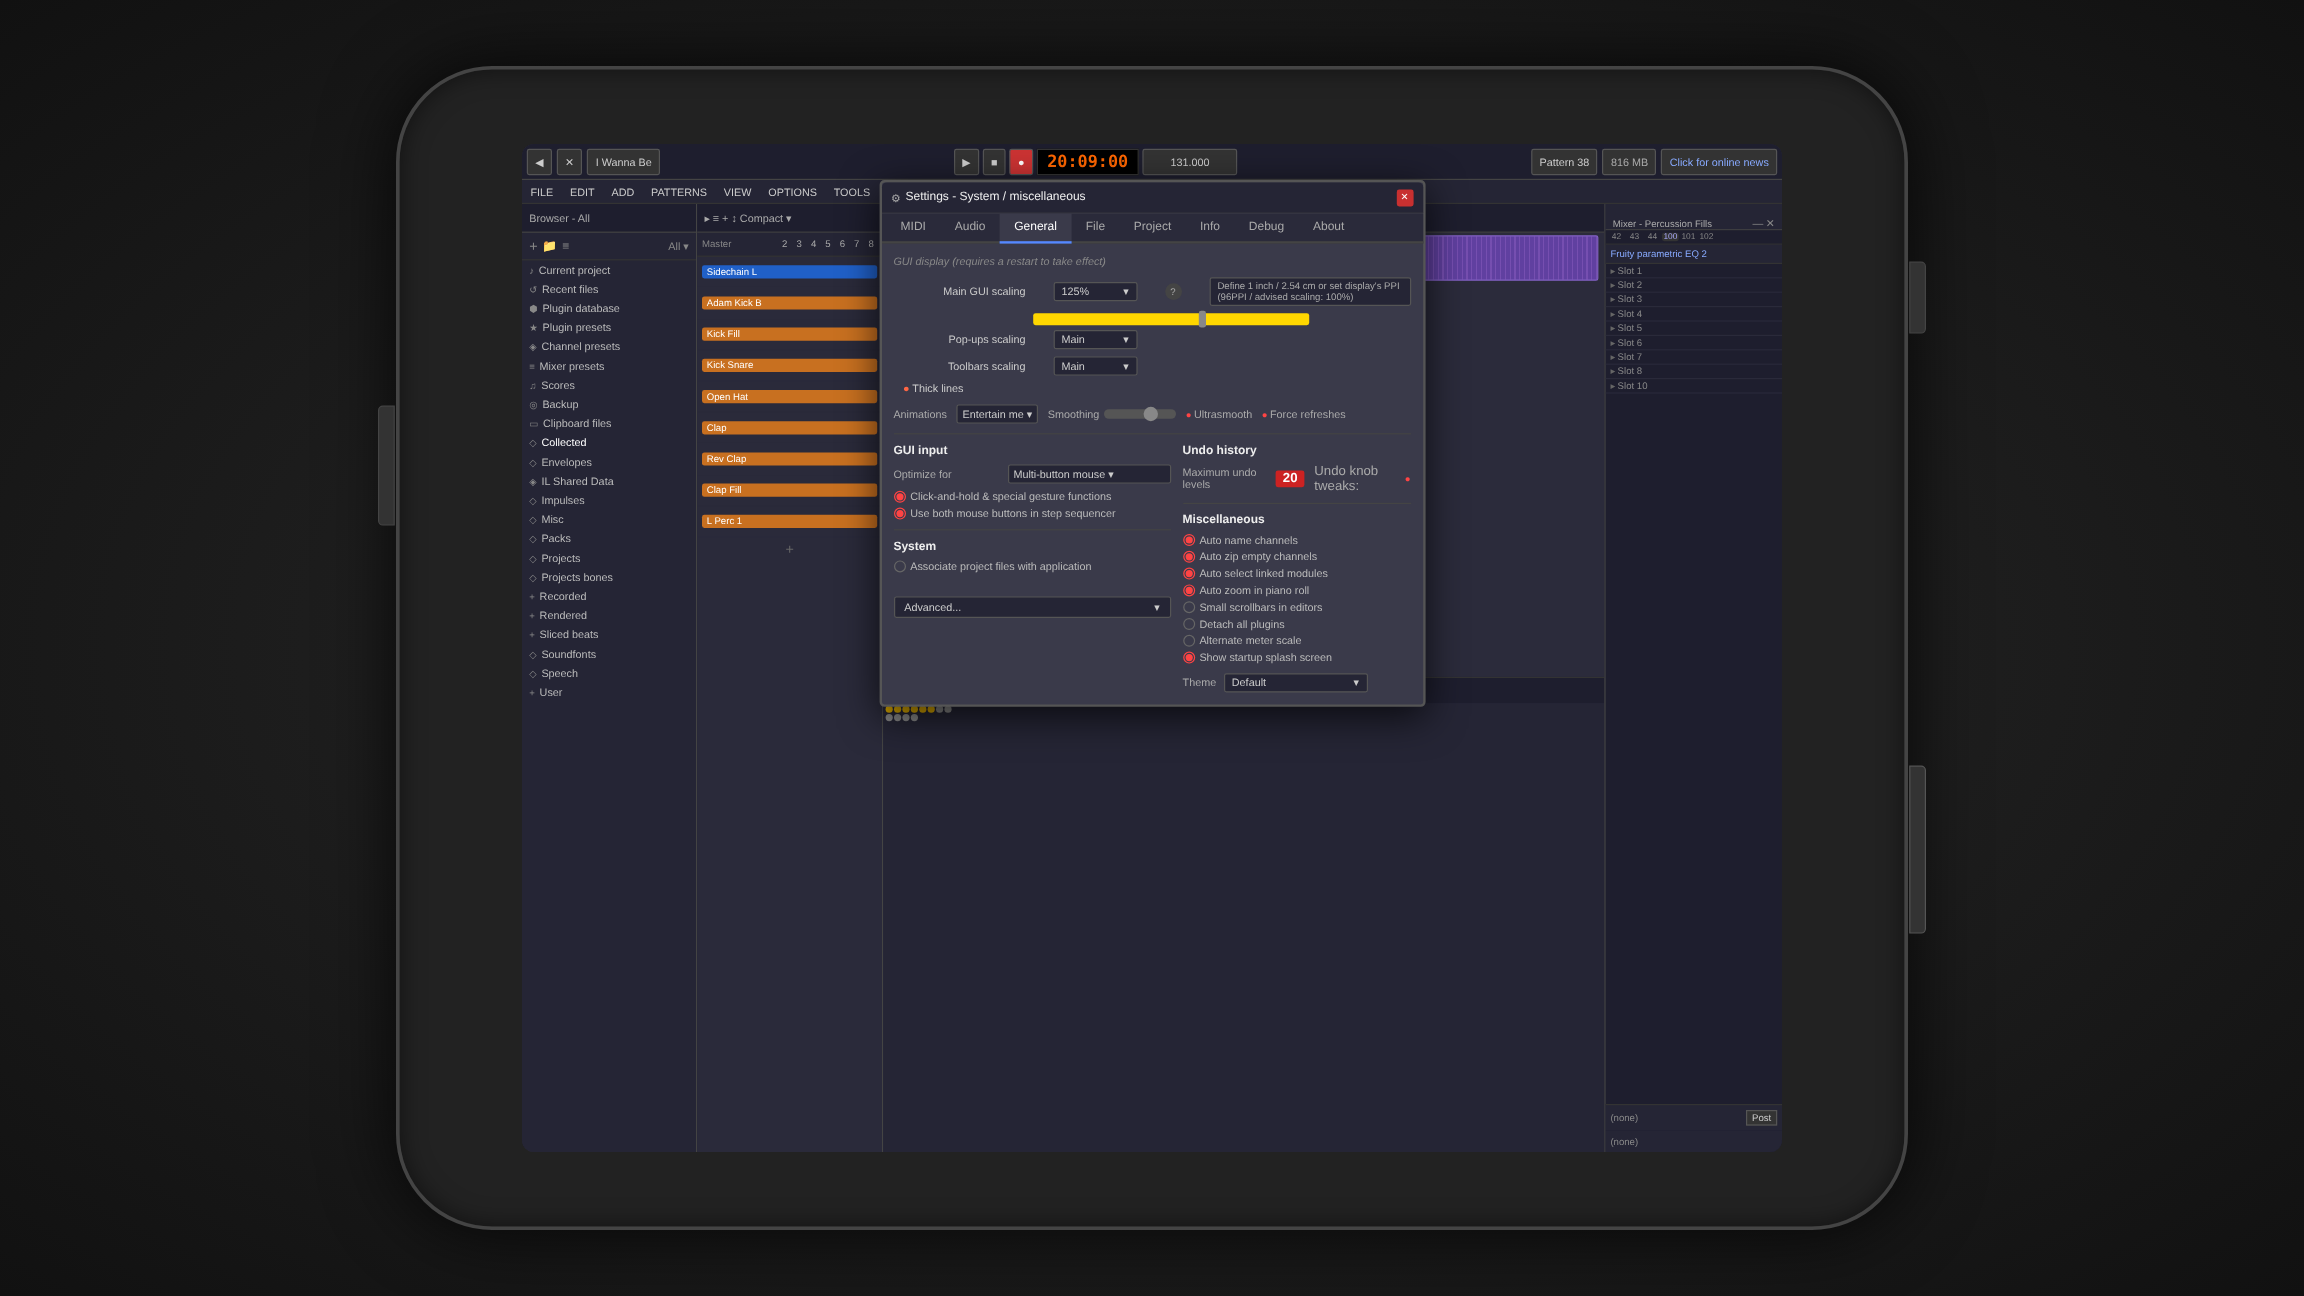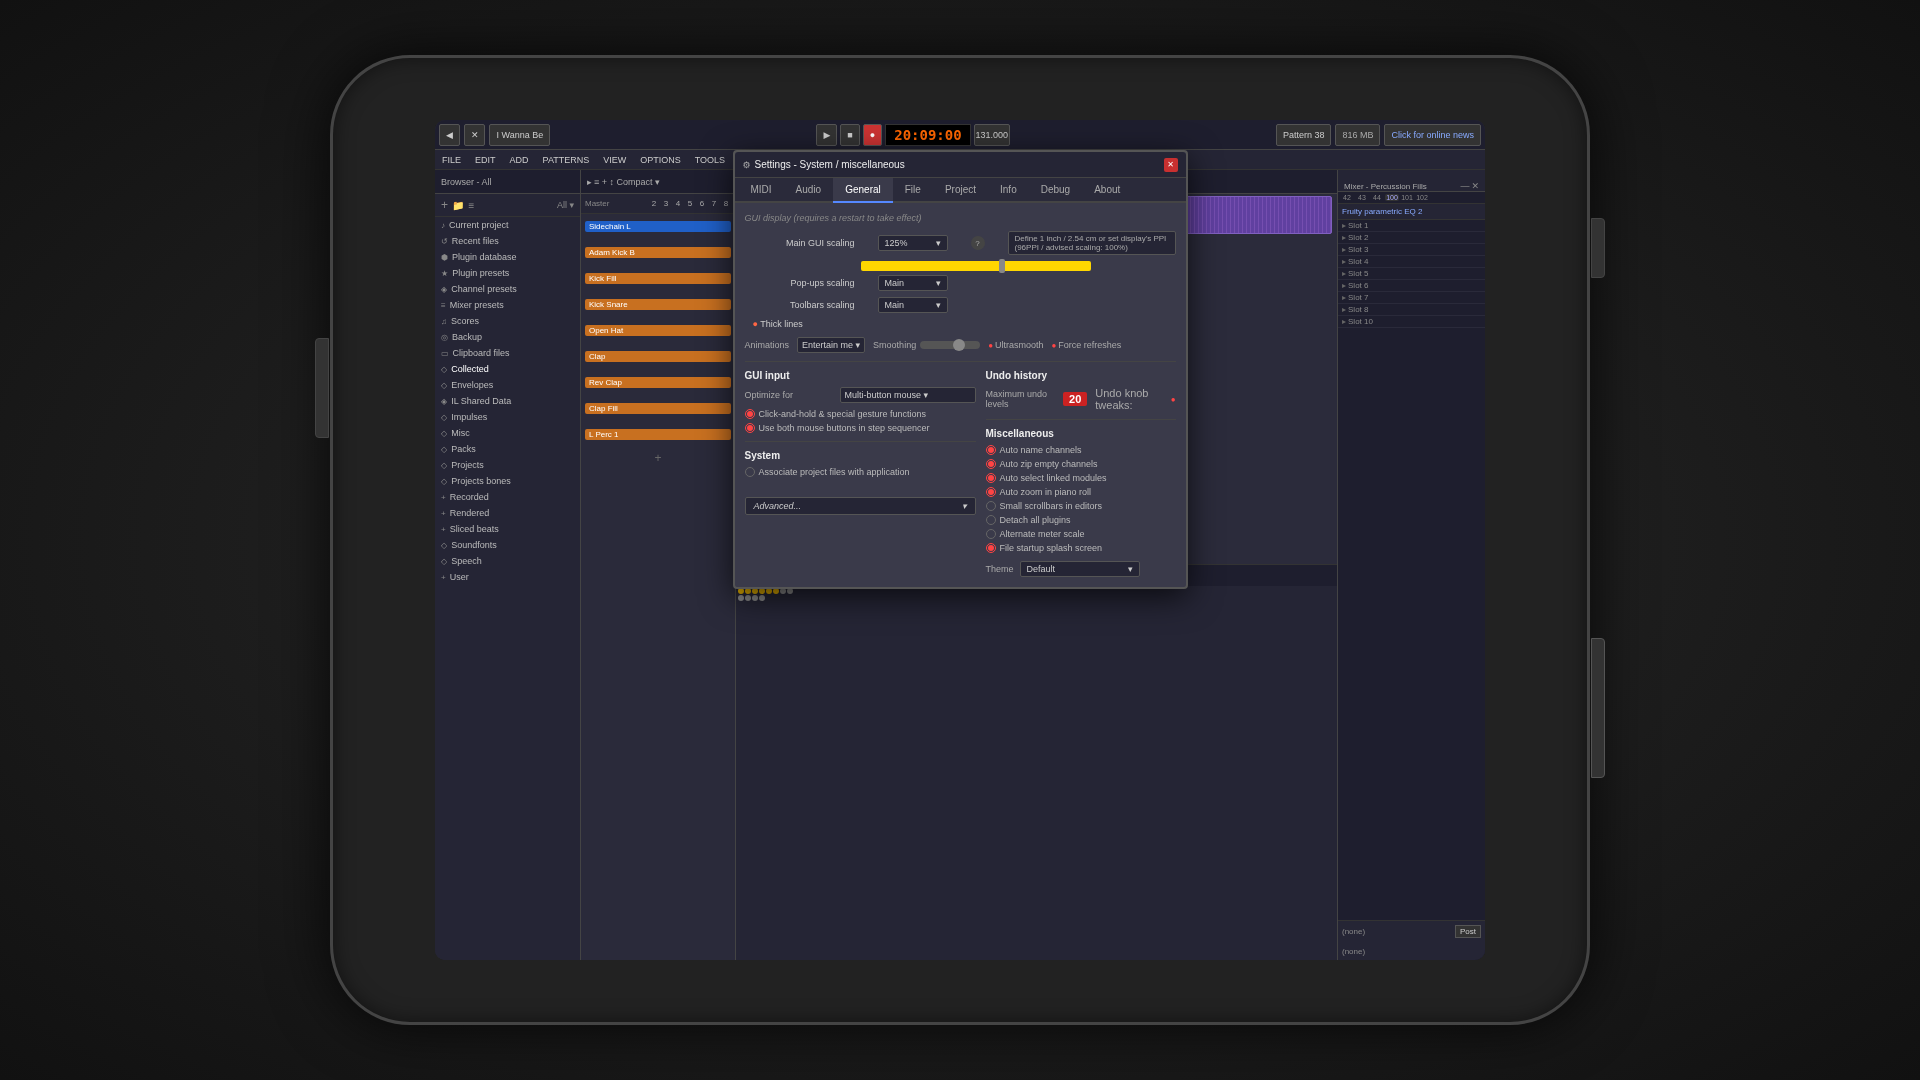--- a/index.html
+++ b/index.html
@@ -599,21 +599,21 @@
 
         <div class="top-toolbar">
           <div class="toolbar-btn">◀</div>
           <div class="toolbar-btn">✕</div>
           <div class="toolbar-btn">I Wanna Be</div>
           <div style="flex:1;display:flex;align-items:center;gap:3px;justify-content:center;">
             <div class="toolbar-btn">▶</div>
             <div class="toolbar-btn">■</div>
             <div class="toolbar-btn" style="background:#cc3333;color:#fff;">●</div>
             <div class="time-display">20:09:00</div>
-            <div class="toolbar-btn" style="width:36px;justify-content:center;">131.000</div>
+            <div class="toolbar-btn" style="width:79px;justify-content:center;">131.000</div>
           </div>
           <div class="toolbar-btn">Pattern 38</div>
           <div class="toolbar-btn" style="color:#aaa;">816 MB</div>
           <div class="toolbar-btn" style="color:#88aaff;">Click for online news</div>
         </div>
 
         <div class="menu-bar">
           <div class="menu-item">FILE</div>
           <div class="menu-item">EDIT</div>
           <div class="menu-item">ADD</div>
@@ -1020,21 +1020,21 @@
                   </div>
 
                   <div class="divider"></div>
 
                   <div class="panel-title">System</div>
                   <div class="radio-row">
                     <div class="radio-dot"></div>
                     <span class="radio-label">Associate project files with application</span>
                   </div>
 
-                  <div style="margin-top:20px;font-style:italic;">
+                  <div style="margin-top:20px;">
                     <div class="advanced-btn">
                       <span>Advanced...</span>
                       <span>▾</span>
                     </div>
                   </div>
                 </div>
 
                 <div class="panel-right">
                   <div class="panel-title">Undo history</div>
                   <div style="display:flex;align-items:center;margin-bottom:6px;gap:4px;">
@@ -1072,21 +1072,21 @@
                   <div class="radio-row">
                     <div class="radio-dot"></div>
                     <span class="radio-label">Detach all plugins</span>
                   </div>
                   <div class="radio-row">
                     <div class="radio-dot"></div>
                     <span class="radio-label">Alternate meter scale</span>
                   </div>
                   <div class="radio-row">
                     <div class="radio-dot active"></div>
-                    <span class="radio-label">File startup splash screen</span>
+                    <span class="radio-label">Show startup splash screen</span>
                   </div>
 
                   <div style="margin-top:8px;display:flex;align-items:center;gap:6px;">
                     <span style="font-size:9px;color:#aaa;">Theme</span>
                     <div class="theme-select" style="display:flex;justify-content:space-between;padding:2px 6px;">
                       <span>Default</span>
                       <span>▾</span>
                     </div>
                   </div>
                 </div>

